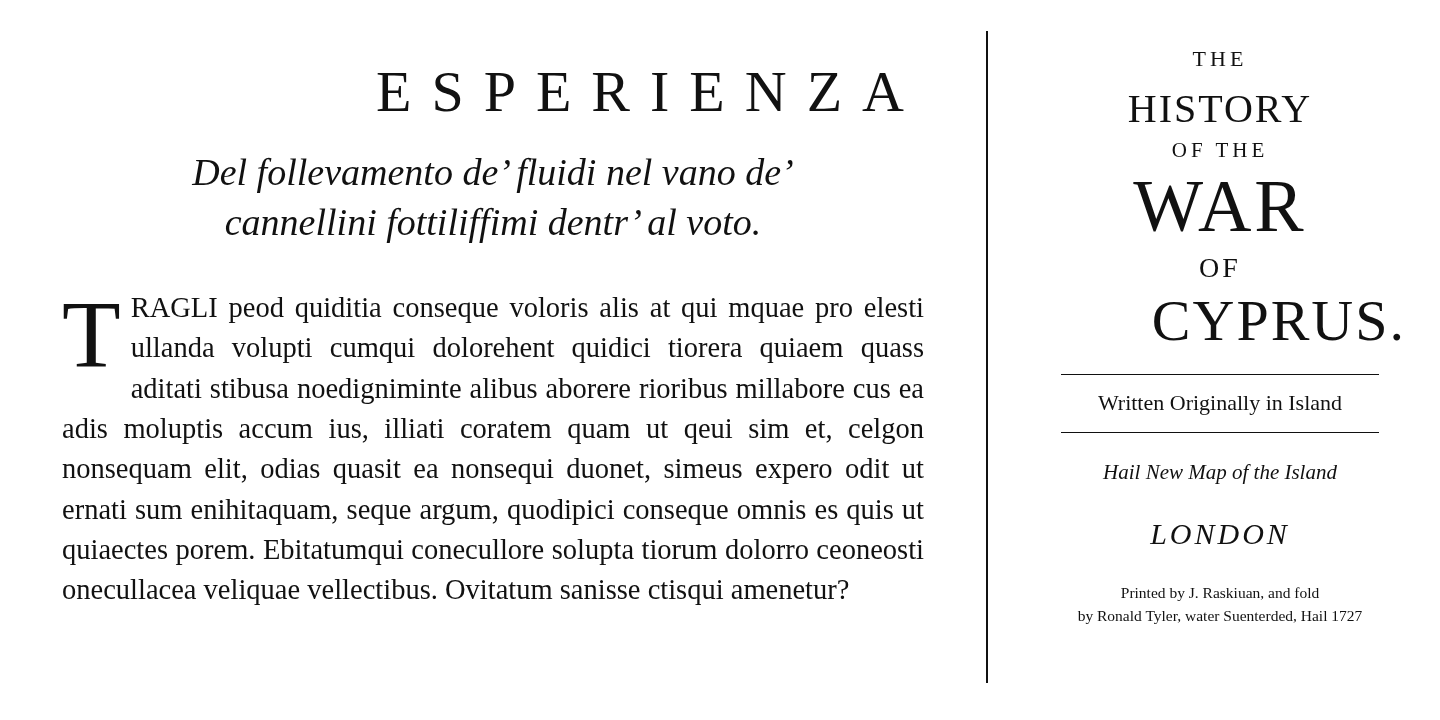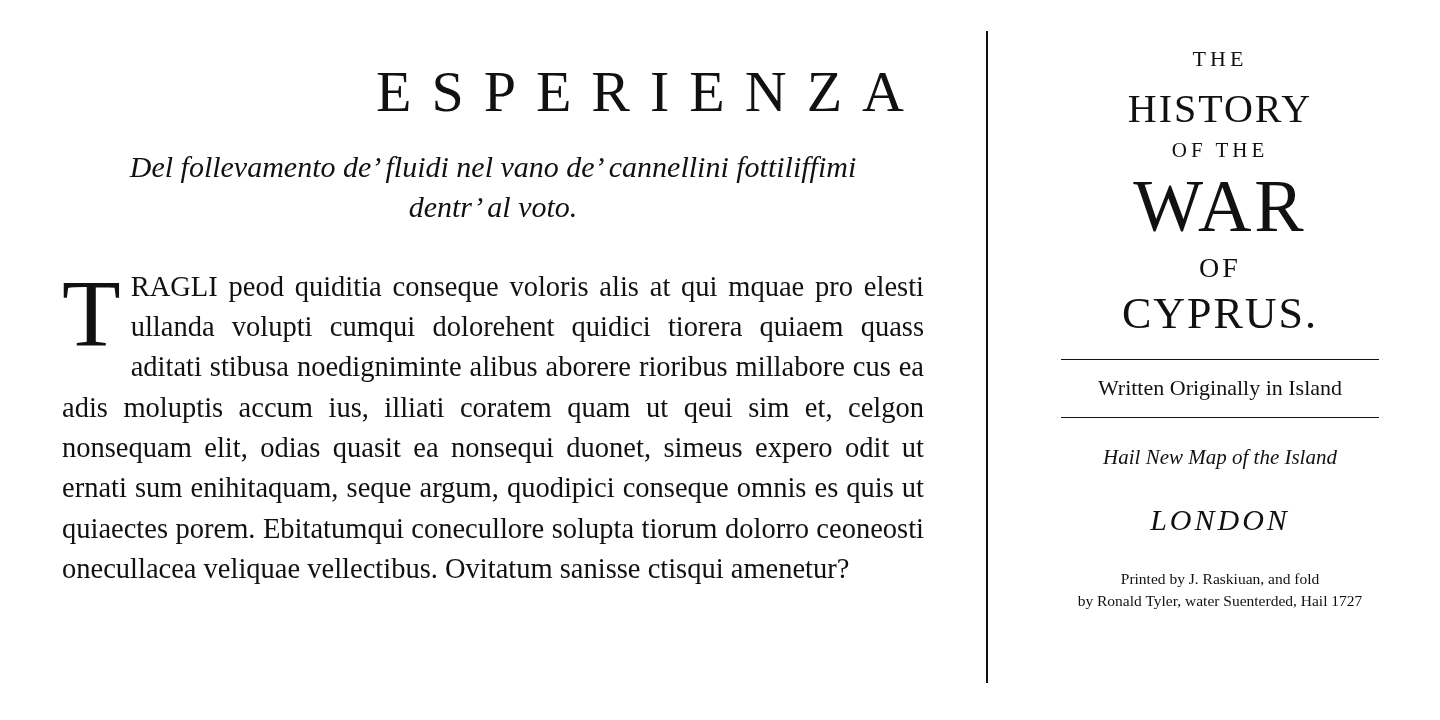--- a/index.html
+++ b/index.html
@@ -49,21 +49,21 @@
     text-align: right;
     line-height: 1.05;
     margin: 0 0 0 18px;
     padding-top: 10px;
     white-space: nowrap;
   }
 
   .subtitle {
     font-family: "Liberation Serif", serif;
     font-style: italic;
-    font-size: 30px;
+    font-size: 38px;
     line-height: 1.33;
     text-align: center;
     margin: 24px auto 0 auto;
     max-width: 740px;
   }
 
   .body-block {
     position: relative;
     margin-top: 40px;
     font-size: 28.5px;
@@ -133,25 +133,26 @@
 
   .tp-of {
     font-size: 28px;
     letter-spacing: 3px;
     text-transform: uppercase;
     margin: 6px 0 0 0;
     line-height: 1.2;
   }
 
   .tp-cyprus {
-    font-size: 44px;
+    font-size: 58px;
     letter-spacing: 2px;
     text-transform: uppercase;
     margin: 6px 0 0 0;
     line-height: 1.05;
+    text-align: right;
   }
 
   .rule {
     width: 318px;
     height: 1.4px;
     background: #111111;
     margin: 22px auto 0 auto;
   }
 
   .tp-written {

